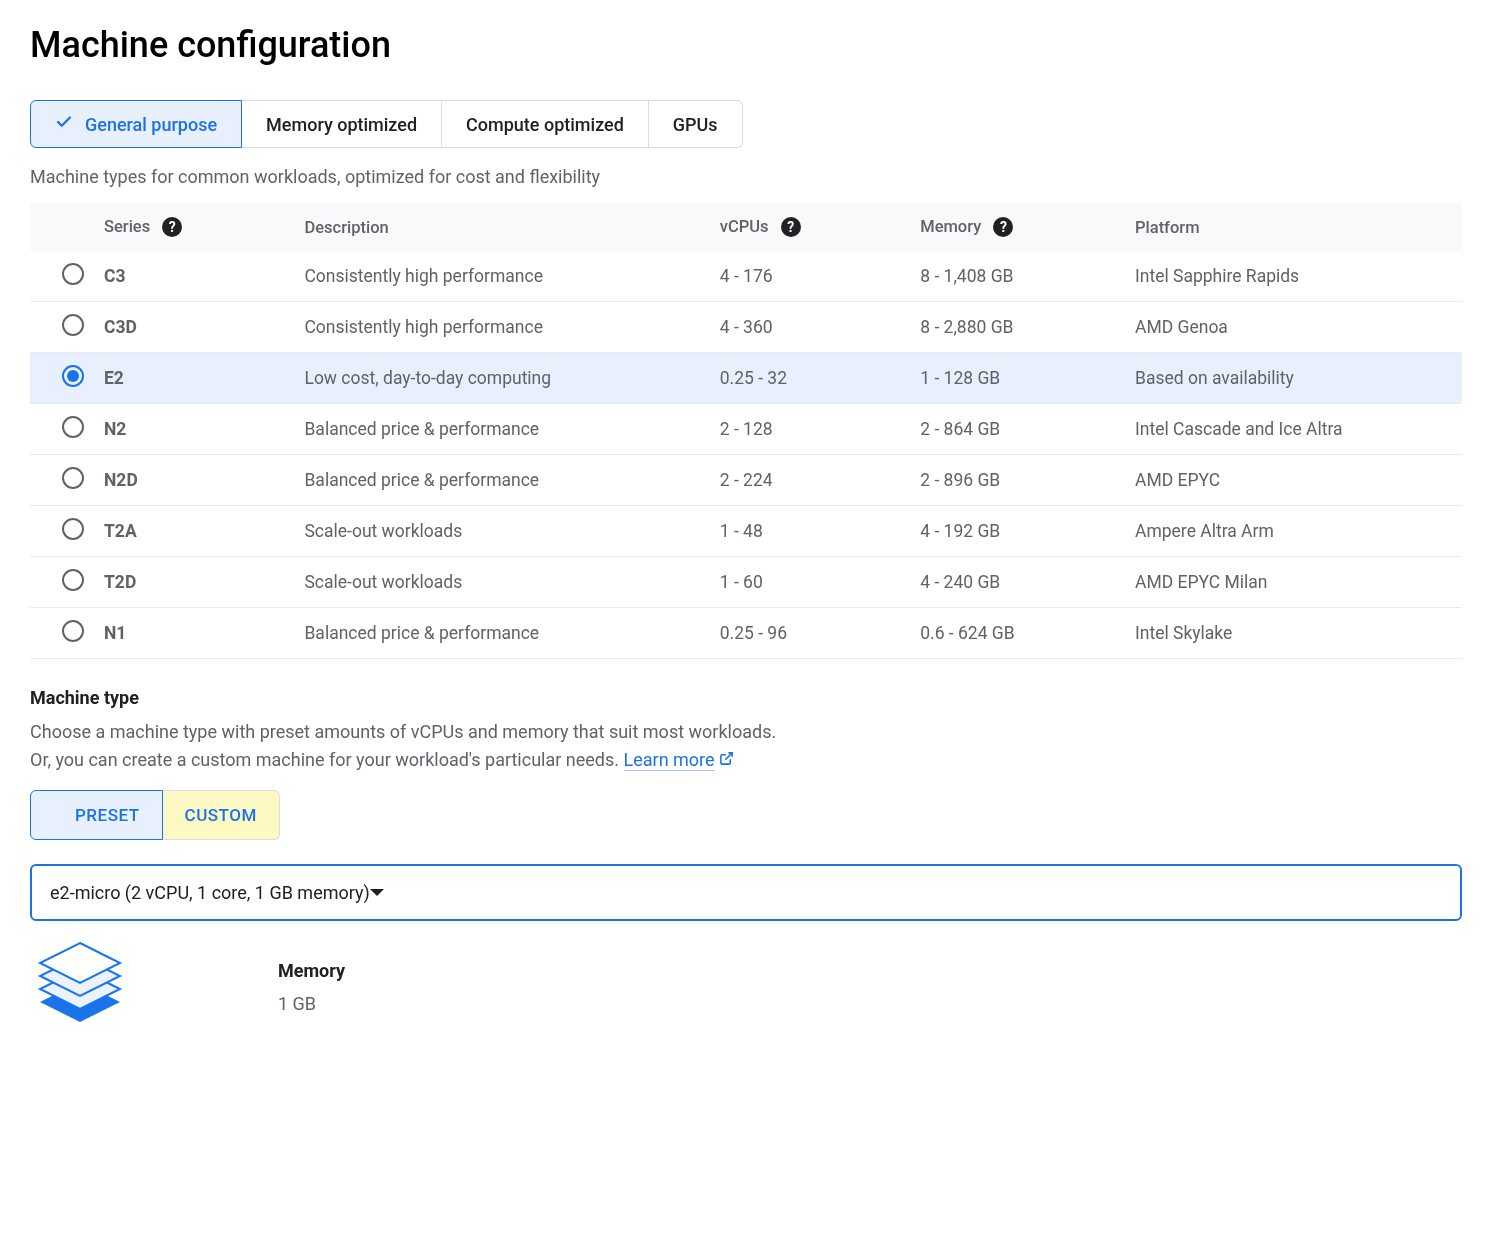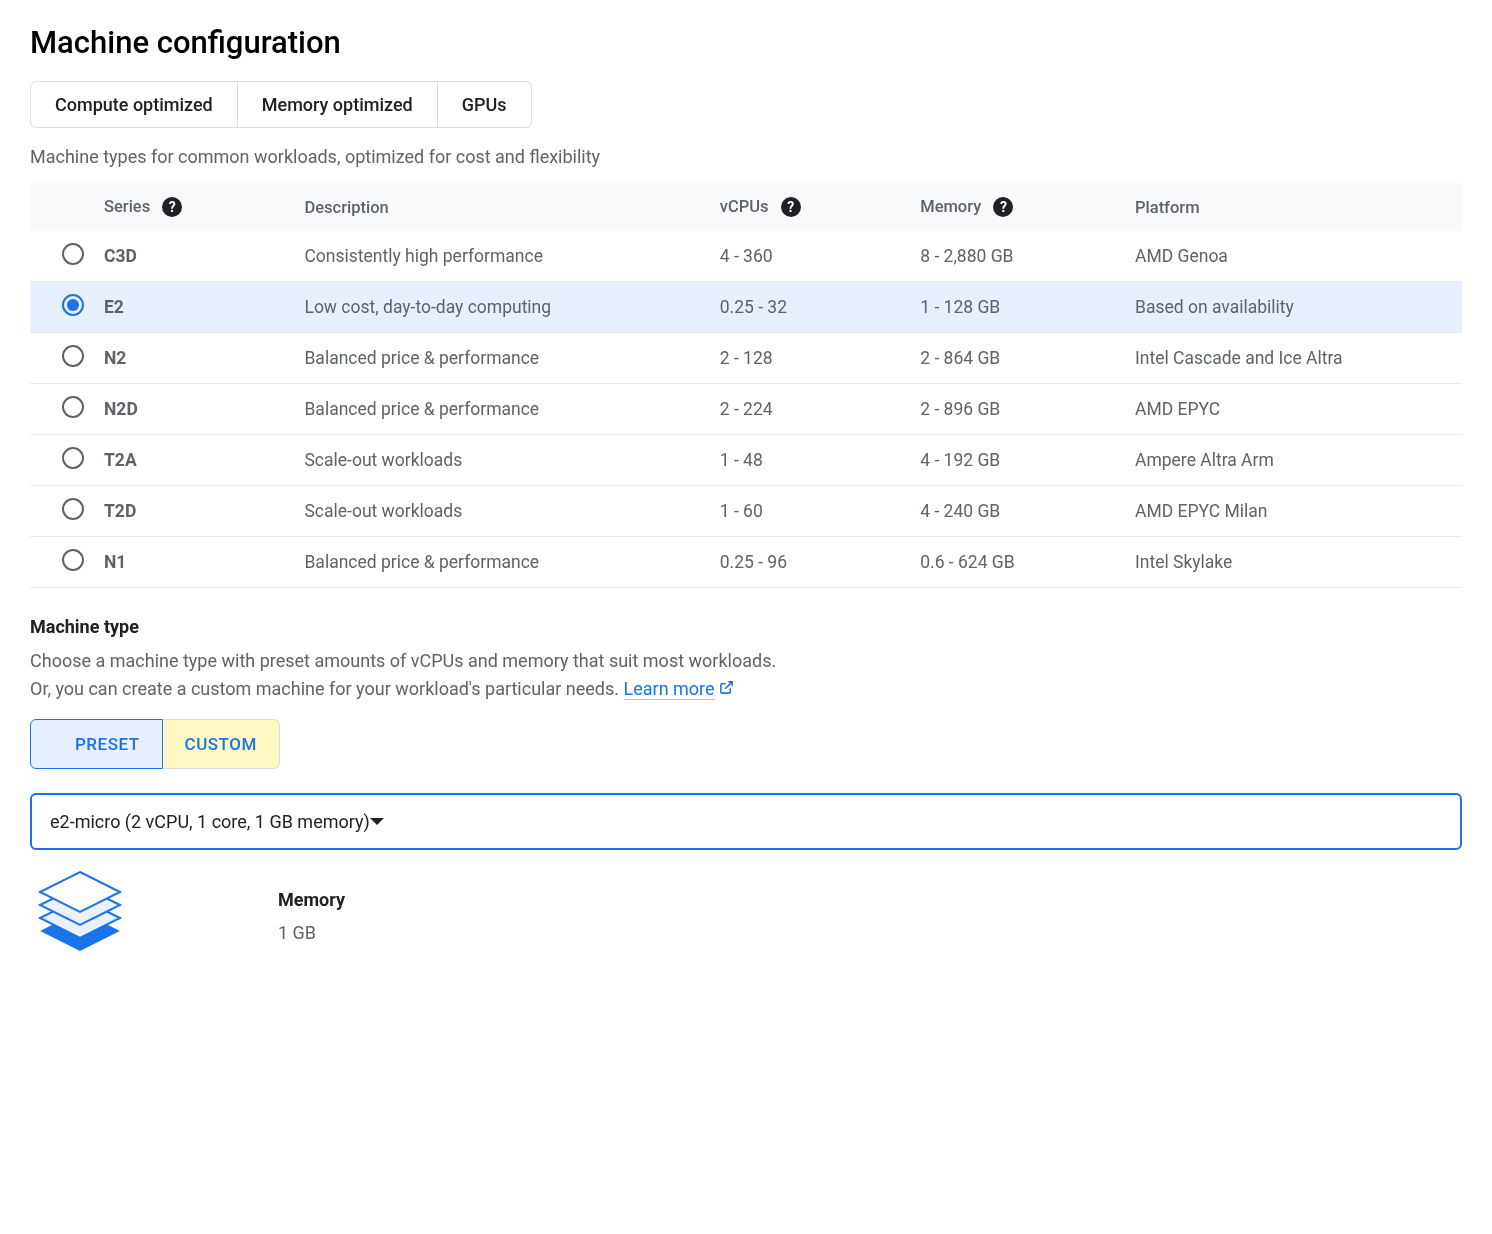--- a/index.html
+++ b/index.html
@@ -4,24 +4,24 @@
 <style>
 * { box-sizing: border-box; }
 body {
   font-family: Roboto, "Helvetica Neue", Arial, sans-serif;
   margin: 0;
   background: #fff;
   color: #202124;
   padding: 24px 30px;
 }
 .section-title {
-  font-size: 31px;
+  font-size: 36px;
   font-weight: 500;
   color: #000;
-  margin-bottom: 20px;
+  margin-bottom: 34px;
 }
 .tab-row {
   display: flex;
   margin-bottom: 18px;
 }
 .tab {
   padding: 12px 24px;
   border: 1px solid #dadce0;
   border-left: none;
   font-size: 18px;
@@ -179,25 +179,33 @@
 .spec-row-inner { display: flex; flex: 1; }
 .spec-label { font-size: 18px; font-weight: 700; color: #202124; margin-bottom: 12px; }
 .spec-value { font-size: 18px; color: #5f6368; }
 </style>
 </head>
 <body>
 
 <div class="section-title">Machine configuration</div>
 
 <div class="tab-row">
+  <div class="tab selected">
+    <span>
+      <svg width="18" height="18" viewBox="0 0 24 24" fill="none" stroke="#1a73e8" stroke-width="3" stroke-linecap="round" stroke-linejoin="round">
+          <polyline points="20 6 9 17 4 12"></polyline>
+        </svg>
+    </span>
+    <span>General purpose</span>
+  </div>
+  <div class="tab">
+      <span>Memory optimized</span>
+    </div>
   <div class="tab">
       <span>Compute optimized</span>
-    </div>
-  <div class="tab">
-      <span>Memory optimized</span>
     </div>
   <div class="tab">
       <span>GPUs</span>
     </div>
 </div>
 
 <div class="subtext">Machine types for common workloads, optimized for cost and flexibility</div>
 
 <table class="table">
   <thead>
@@ -213,20 +221,28 @@
         <span class="help-icon">?</span>
       </th>
       <th style="width:15%;">
         <span>Memory</span>
         <span class="help-icon">?</span>
       </th>
       <th>Platform</th>
     </tr>
   </thead>
   <tbody id="table-body">
+      <tr class="table-row">
+        <td class="radio-cell"><span class="radio"></span></td>
+        <td class="series-cell">C3</td>
+        <td>Consistently high performance</td>
+        <td>4 - 176</td>
+        <td>8 - 1,408 GB</td>
+        <td>Intel Sapphire Rapids</td>
+      </tr>
       <tr class="table-row">
         <td class="radio-cell"><span class="radio"></span></td>
         <td class="series-cell">C3D</td>
         <td>Consistently high performance</td>
         <td>4 - 360</td>
         <td>8 - 2,880 GB</td>
         <td>AMD Genoa</td>
       </tr>
       <tr class="table-row selected">
         <td class="radio-cell"><span class="radio selected"></span></td>

